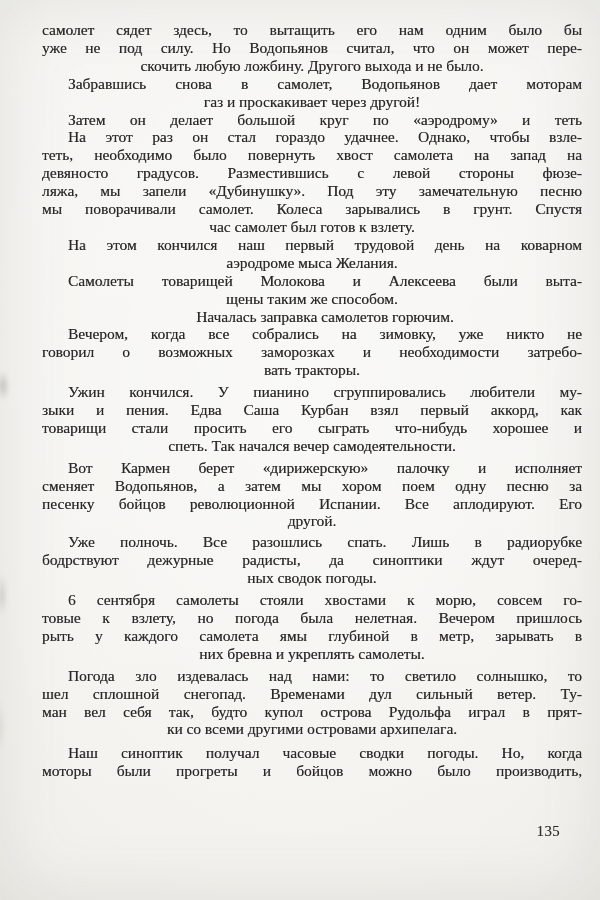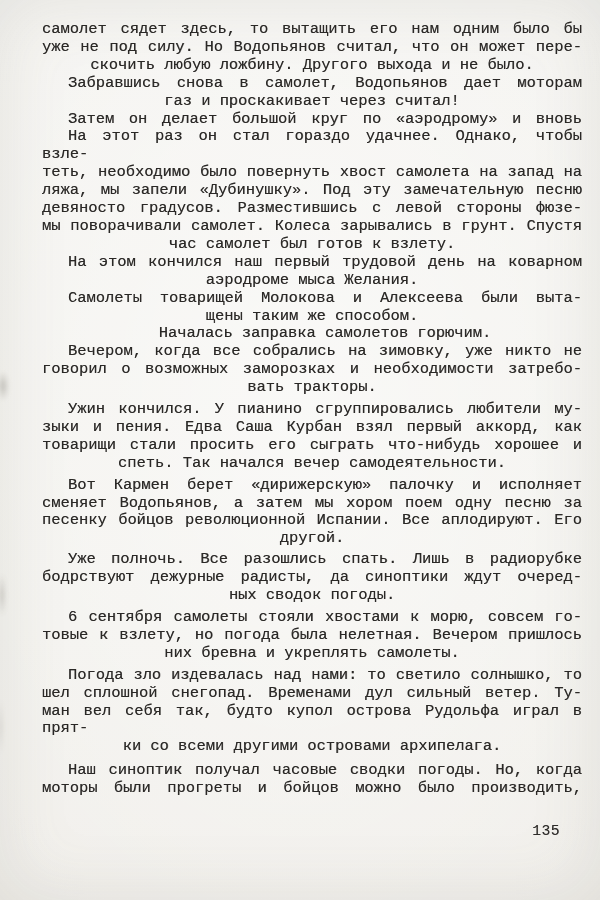--- a/index.html
+++ b/index.html
@@ -11,21 +11,21 @@
     overflow: hidden;
   }
   .page {
     position: relative;
     width: 600px;
     height: 900px;
     background:
       radial-gradient(ellipse 120% 120% at 50% 45%, rgba(255,255,255,0.5), rgba(255,255,255,0) 60%),
       linear-gradient(180deg, #f5f4f1 0%, #f3f2ee 70%, #f1efeb 100%);
     box-shadow: inset 0 0 70px rgba(110,105,95,0.13);
-    font-family: Liberation Mono, monospace;
+    font-family: Liberation Serif, serif;
     color: #2a2826;
   }
   .text-block {
     position: absolute;
     left: 42px;
     top: 21px;
     width: 540px;
     font-size: 15.4px;
     line-height: 17.9px;
     text-shadow: 0.3px 0 0 rgba(42,40,38,0.55);
@@ -66,30 +66,30 @@
   <div class="smudge s3"></div>
 
   <main class="text-block" id="text-root">
       <div class="para">
         <div class="line j">самолет сядет здесь, то вытащить его нам одним было бы</div>
         <div class="line j">уже не под силу. Но Водопьянов считал, что он может пере-</div>
         <div class="line">скочить любую ложбину. Другого выхода и не было.</div>
       </div>
       <div class="para">
         <div class="line j ind">Забравшись снова в самолет, Водопьянов дает моторам</div>
-        <div class="line">газ и проскакивает через считал!</div>
+        <div class="line">газ и проскакивает через другой!</div>
       </div>
       <div class="para">
-        <div class="line j ind">Затем он делает большой круг по «аэродрому» и вновь</div>
+        <div class="line j ind">Затем он делает большой круг по «аэродрому» и теть</div>
       </div>
       <div class="para">
         <div class="line j ind">На этот раз он стал гораздо удачнее. Однако, чтобы взле-</div>
         <div class="line j">теть, необходимо было повернуть хвост самолета на запад на</div>
+        <div class="line j">девяносто градусов. Разместившись с левой стороны фюзе-</div>
         <div class="line j">ляжа, мы запели «Дубинушку». Под эту замечательную песню</div>
-        <div class="line j">девяносто градусов. Разместившись с левой стороны фюзе-</div>
         <div class="line j">мы поворачивали самолет. Колеса зарывались в грунт. Спустя</div>
         <div class="line">час самолет был готов к взлету.</div>
       </div>
       <div class="para">
         <div class="line j ind">На этом кончился наш первый трудовой день на коварном</div>
         <div class="line">аэродроме мыса Желания.</div>
       </div>
       <div class="para">
         <div class="line j ind">Самолеты товарищей Молокова и Алексеева были выта-</div>
         <div class="line">щены таким же способом.</div>
@@ -115,20 +115,21 @@
         <div class="line">другой.</div>
       </div>
       <div class="para" style="margin-top: 3px;">
         <div class="line j ind">Уже полночь. Все разошлись спать. Лишь в радиорубке</div>
         <div class="line j">бодрствуют дежурные радисты, да синоптики ждут очеред-</div>
         <div class="line">ных сводок погоды.</div>
       </div>
       <div class="para" style="margin-top: 4px;">
         <div class="line j ind">6 сентября самолеты стояли хвостами к морю, совсем го-</div>
         <div class="line j">товые к взлету, но погода была нелетная. Вечером пришлось</div>
+        <div class="line j">рыть у каждого самолета ямы глубиной в метр, зарывать в</div>
         <div class="line">них бревна и укреплять самолеты.</div>
       </div>
       <div class="para" style="margin-top: 4px;">
         <div class="line j ind">Погода зло издевалась над нами: то светило солнышко, то</div>
         <div class="line j">шел сплошной снегопад. Временами дул сильный ветер. Ту-</div>
         <div class="line j">ман вел себя так, будто купол острова Рудольфа играл в прят-</div>
         <div class="line">ки со всеми другими островами архипелага.</div>
       </div>
       <div class="para" style="margin-top: 6px;">
         <div class="line j ind">Наш синоптик получал часовые сводки погоды. Но, когда</div>

